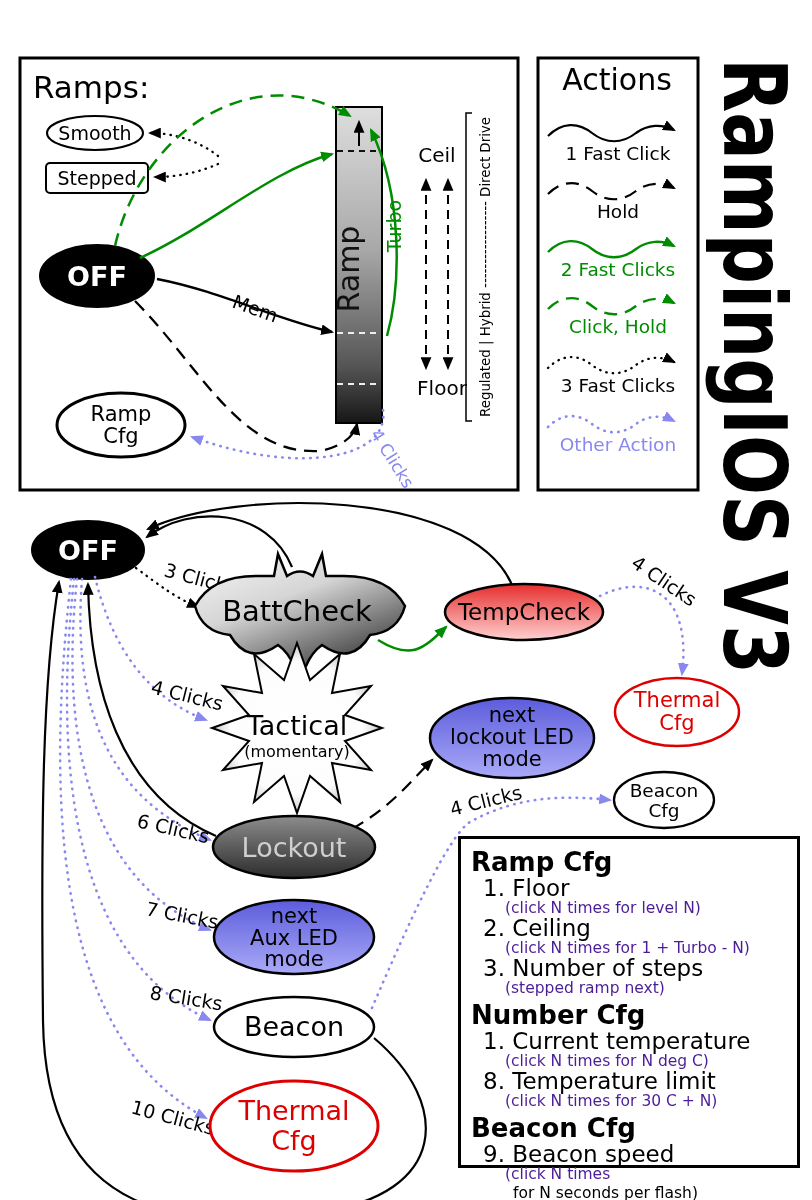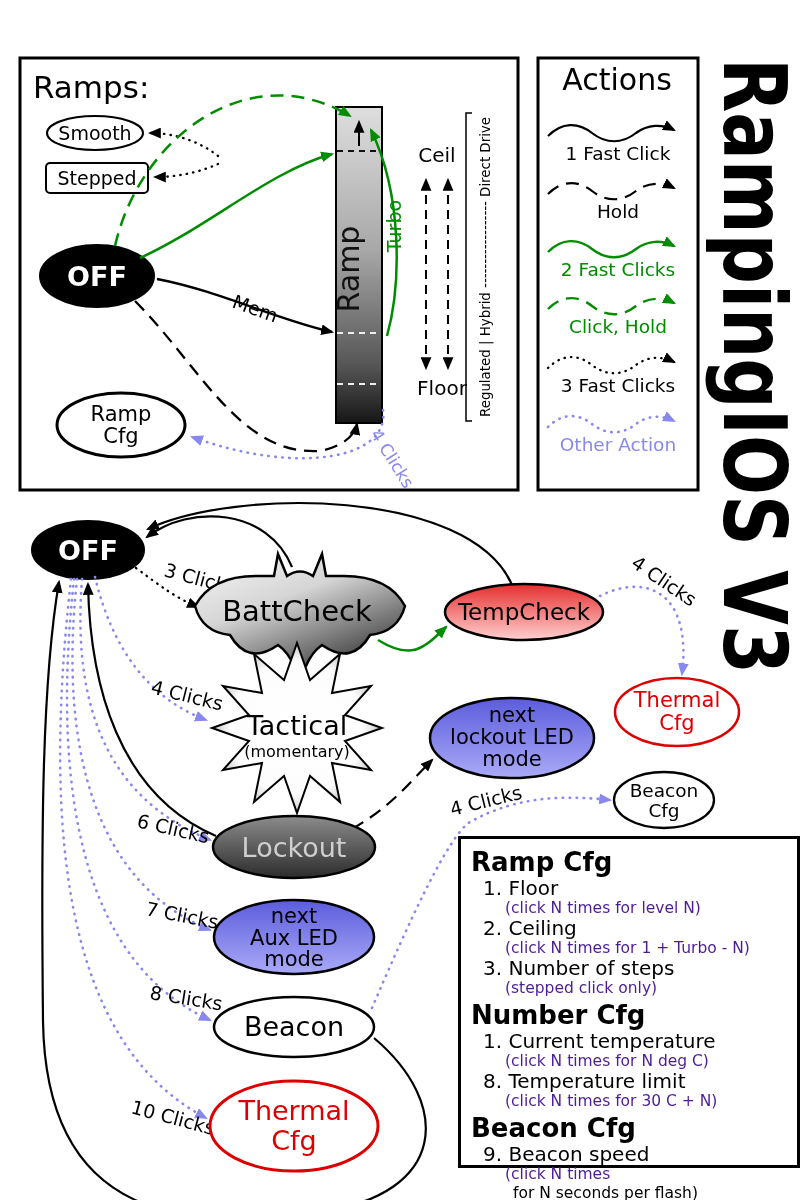--- a/index.html
+++ b/index.html
@@ -3,21 +3,21 @@
 <meta charset="utf-8">
 <style>
   html,body{margin:0;padding:0;background:#fff;}
   #stage{position:relative;width:812px;height:1200px;background:#fff;overflow:hidden;
          font-family:"DejaVu Sans", sans-serif;margin-top:36px;}
   #stage svg{position:absolute;left:0;top:0;}
   svg text{font-family:"DejaVu Sans", sans-serif;}
   .cfg-box{position:absolute;left:458px;top:800px;width:342px;height:332px;
            border:3px solid #000;box-sizing:border-box;padding:6px 10px;background:#fff;}
   .cfg-title{font-size:26px;font-weight:bold;color:#000;line-height:31px;margin-top:2px;}
-  .cfg-item{font-size:20px;color:#000;line-height:21px;padding-left:12px;}
+  .cfg-item{font-size:23px;color:#000;line-height:21px;padding-left:12px;}
   .cfg-sub{font-size:15.5px;color:#4c1d95;line-height:19px;padding-left:34px;}
   .cfg-sub2{font-size:15.5px;color:#000;line-height:19px;padding-left:42px;}
 </style>
 </head>
 <body>
 
 <div id="stage">
 <svg width="812" height="1200" viewBox="0 0 812 1200">
   <defs>
     <marker id="ahB" markerUnits="userSpaceOnUse" markerWidth="13" markerHeight="11" refX="10" refY="5" orient="auto-start-reverse" viewBox="0 0 12 10">
@@ -207,21 +207,21 @@
   </g>
 </svg>
 
 <div class="cfg-box">
   <div class="cfg-title">Ramp Cfg</div>
   <div class="cfg-item">1. Floor</div>
   <div class="cfg-sub">(click N times for level N)</div>
   <div class="cfg-item">2. Ceiling</div>
   <div class="cfg-sub">(click N times for 1 + Turbo - N)</div>
   <div class="cfg-item">3. Number of steps</div>
-  <div class="cfg-sub">(stepped click only)</div>
+  <div class="cfg-sub">(stepped ramp next)</div>
 
   <div class="cfg-title">Number Cfg</div>
   <div class="cfg-item">1. Current temperature</div>
   <div class="cfg-sub">(click N times for N deg C)</div>
   <div class="cfg-item">8. Temperature limit</div>
   <div class="cfg-sub">(click N times for 30 C + N)</div>
 
   <div class="cfg-title">Beacon Cfg</div>
   <div class="cfg-item">9. Beacon speed</div>
   <div class="cfg-sub">(click N times</div>

